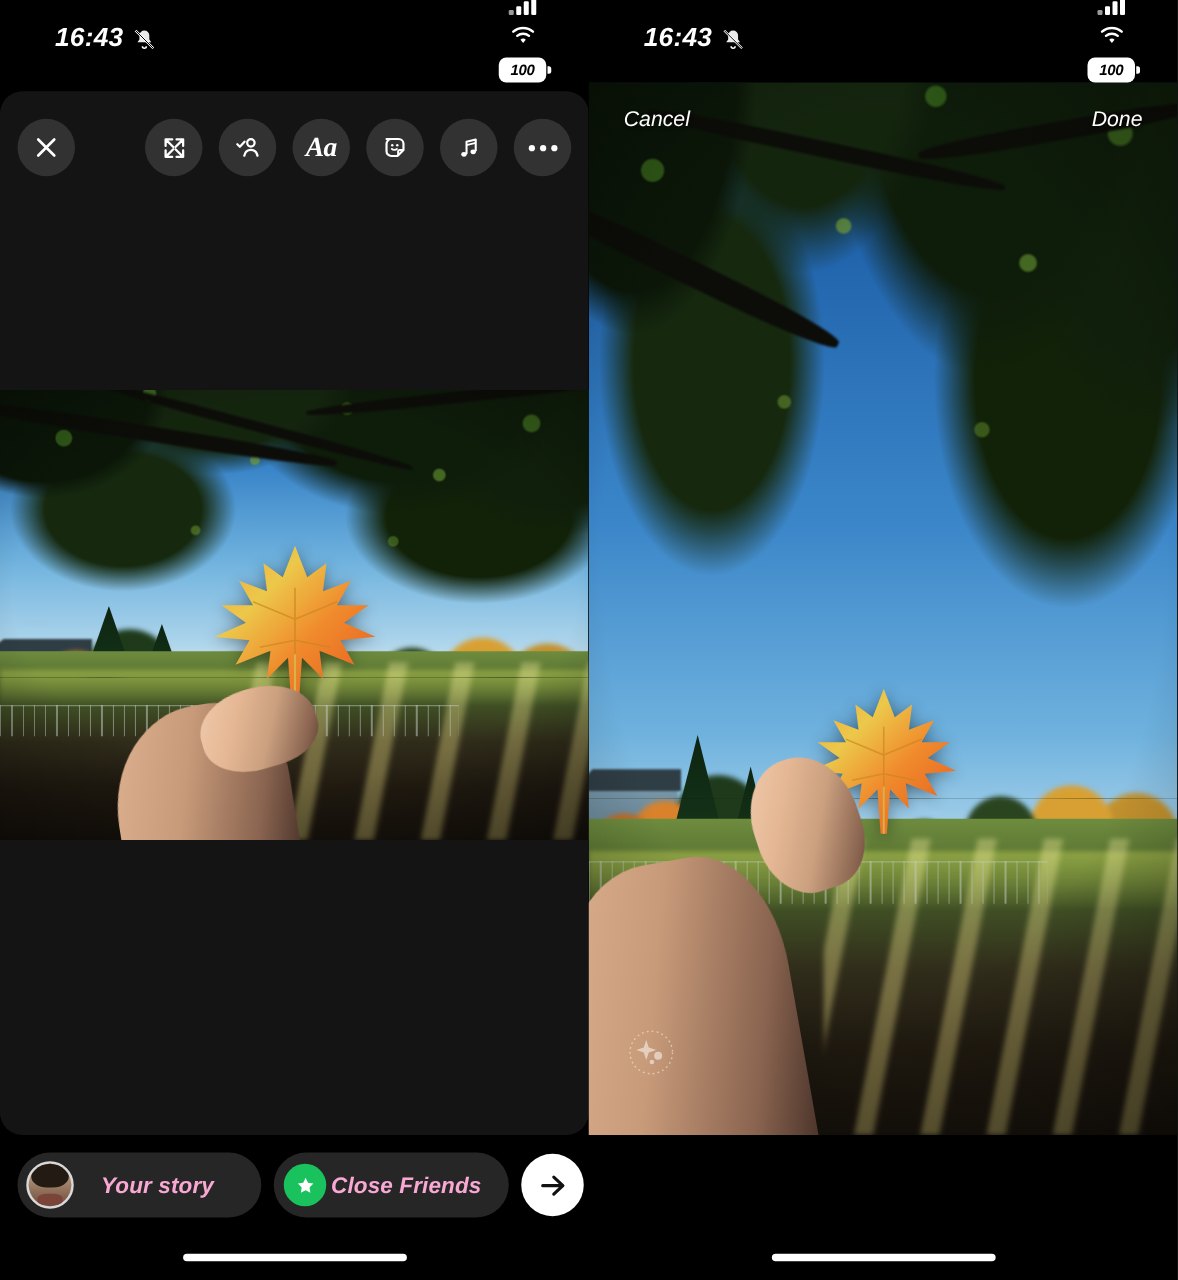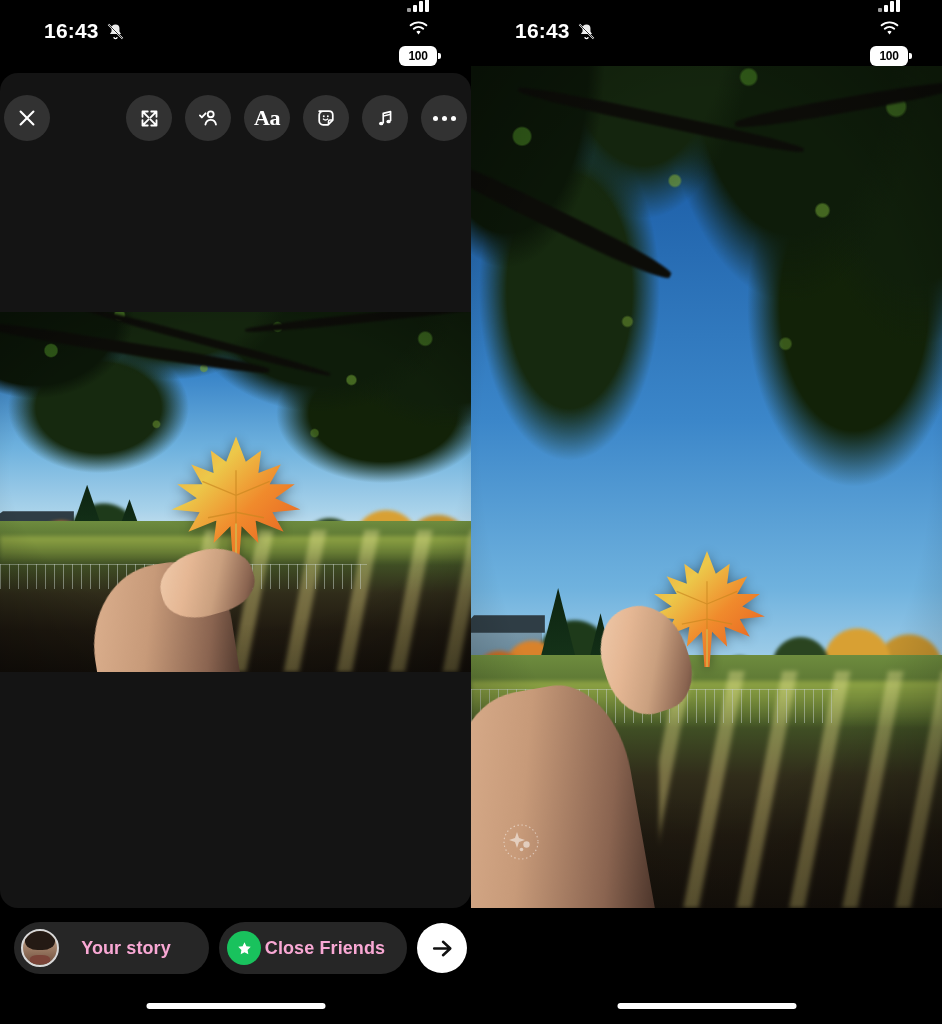--- a/index.html
+++ b/index.html
@@ -2,21 +2,21 @@
 <html><head>
 <meta charset="utf-8">
 <style>
   * { margin:0; padding:0; box-sizing:border-box; }
   html,body {
     width:942px; height:1024px;
     background:#000;
     font-family:"Liberation Sans", sans-serif;
     overflow:hidden;
   }
-  .screen { position:relative; width:942px; height:1024px; background:#000; display:flex; }
+  .screen { position:relative; width:942px; height:1024px; background:#000; display:flex;font-style:italic; }
   .panel { position:relative; width:471px; height:1024px; background:#000; overflow:hidden; }
 
   
   .statusbar {
     position:absolute; top:0; left:0; right:0; height:62px;
     display:flex; align-items:center; justify-content:space-between;
     padding:0 34px 0 44px; z-index:40; pointer-events:none;
   }
   .sb-left { display:flex; align-items:center; gap:7px; }
   .sb-time { color:#fff; font-size:21px; font-weight:700; letter-spacing:.2px; }
@@ -37,21 +37,21 @@
   .batt:after{ content:""; position:absolute; right:-4px; top:7px; width:3px; height:6px;
     background:#fff; border-radius:0 2px 2px 0; }
 
   
   .canvas {
     position:absolute; left:0; right:0; top:73px; bottom:116px;
     background:#141414; border-radius:18px; overflow:hidden;
   }
   .toolbar {
     position:absolute; top:17px; left:0; right:0; height:56px;
-    display:flex; align-items:center; z-index:20; padding:0 4px;
+    display:flex; align-items:center; z-index:20; padding:0 14px;
   }
   .tool {
     width:46px; height:46px; border-radius:50%;
     background:rgba(255,255,255,.13);
     display:flex; align-items:center; justify-content:center;
     flex:0 0 auto; cursor:pointer;
   }
   .tool.close { margin-right:auto; }
   .tool + .tool:not(.close) { margin-left:13px; }
   .tool svg { display:block; }
@@ -494,17 +494,21 @@
       <div class="ai-badge">
         <svg width="48" height="48" viewBox="0 0 48 48">
           <circle cx="24" cy="24" r="17" fill="none" stroke="#fff" stroke-width="1.1" stroke-dasharray="1.4 2.6" opacity=".9"></circle>
           <path d="M20 14 L22 20 L28 22 L22 24 L20 30 L18 24 L12 22 L18 20 Z" fill="#fff" opacity=".95"></path>
           <circle cx="29.5" cy="26.5" r="3.2" fill="#fff" opacity=".95"></circle>
           <circle cx="24.5" cy="31.5" r="1.8" fill="#fff" opacity=".95"></circle>
         </svg>
       </div>
     </div>
 
+    <div class="topnav">
+      <span class="navbtn">Cancel</span>
+      <span class="navbtn">Done</span>
+    </div>
 
 
     <div class="home"></div>
   </div>
 </div>
 
 </body></html>

